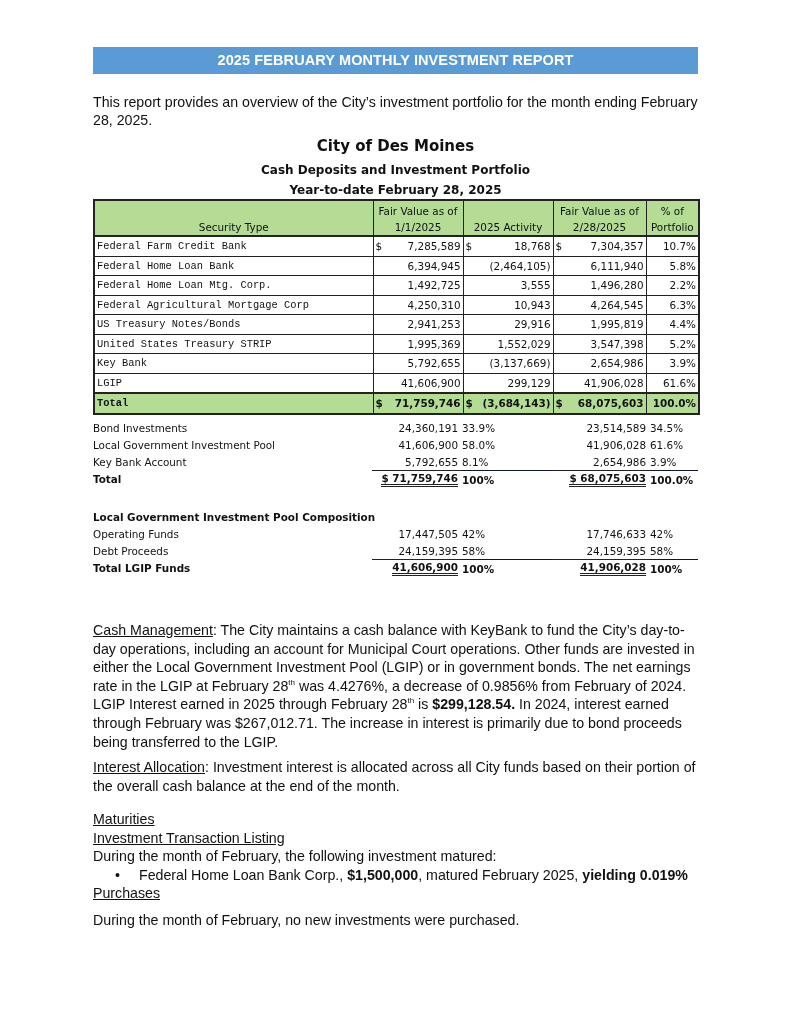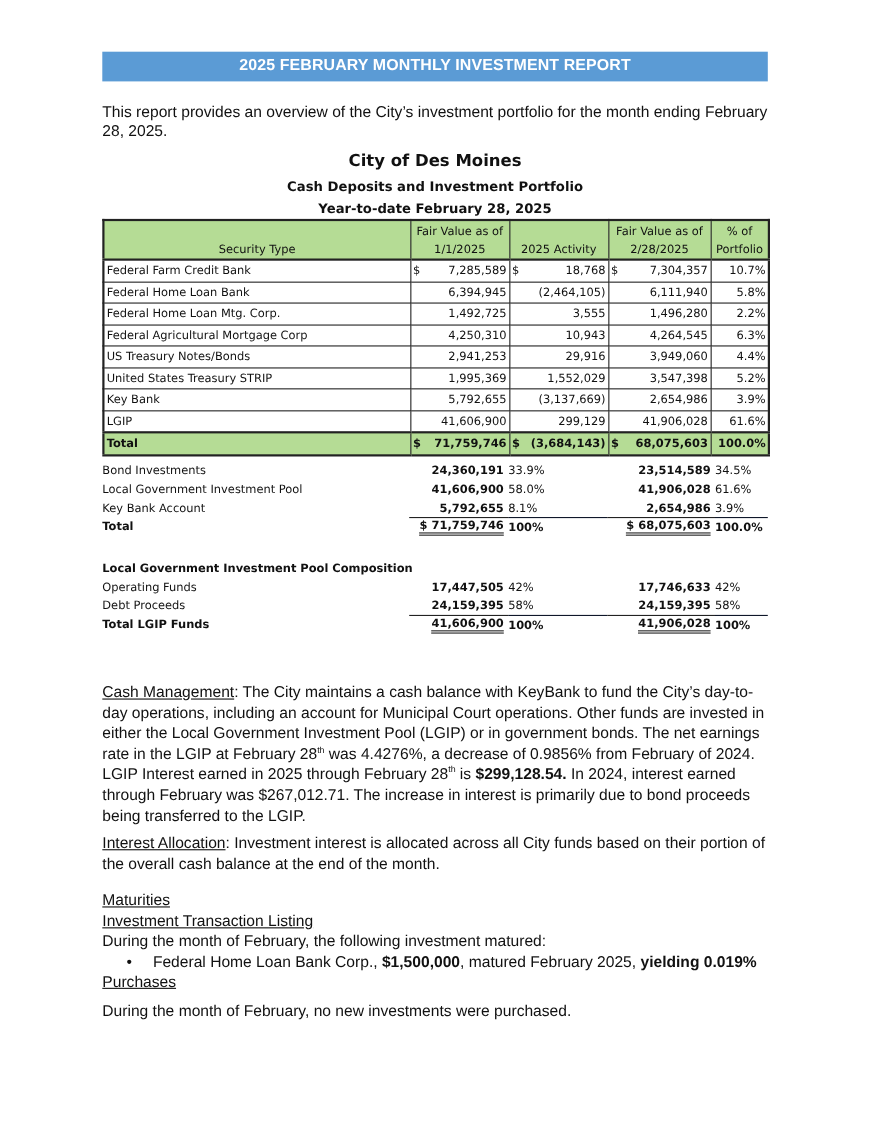--- a/index.html
+++ b/index.html
@@ -9,28 +9,28 @@
   .titles { position: absolute; left: 93px; top: 134px; width: 605px; text-align: center; font-family: "DejaVu Sans", sans-serif; font-weight: bold; }
   .t1 { font-size: 15px; line-height: 24px; }
   .t2 { font-size: 12px; line-height: 20px; margin-top: 2px; }
   .t3 { font-size: 12px; line-height: 20px; }
 
   table.main { position: absolute; left: 93px; top: 199px; width: 605px; border-collapse: collapse; font-family: "DejaVu Sans", sans-serif; font-size: 10.4px; table-layout: fixed; }
   table.main td, table.main th { border: 1px solid #222; padding: 0 2px; height: 18.5px; white-space: nowrap; }
   table.main th { background: #b5dc95; font-weight: normal; text-align: center; line-height: 16px; height: 34px; vertical-align: bottom; }
   table.main tr.first-row td { border-top: 2px solid #222; }
   table.main td.num { text-align: right; }
-  table.main td.lbl { text-align: left; }
+  table.main td.lbl { text-align: left; font-family: Liberation Mono, monospace; }
   table.main tr.total td { background: #b5dc95; font-weight: bold; border-top: 2px solid #222; border-bottom: 2px solid #222; }
   table.main { border: 2px solid #222; }
   .dl { float: left; }
 
   table.sum { position: absolute; left: 93px; width: 605px; border-collapse: collapse; font-family: "DejaVu Sans", sans-serif; font-size: 10.4px; table-layout: fixed; }
   table.sum td { height: 17px; padding: 0; white-space: nowrap; }
-  table.sum td.num { text-align: right; padding-right: 4px; font-weight: bold; }
+  table.sum td.num { text-align: right; padding-right: 4px; }
   table.sum td.pct { text-align: left; }
   table.sum tr.bold td { font-weight: bold; }
   table.sum tr.line-above td.num { border-top: 1px solid #222; }
   table.sum tr.line-above td.pct { border-top: 1px solid #0f172a; }
   table.sum tr.dbl td.num span.v { border-bottom: 3px double #222; display: inline-block; }
   .sum-a { top: 419px; }
   .sum-b { top: 508px; }
 
   .para { position: absolute; left: 93px; width: 610px; font-size: 14.2px; line-height: 18.6px; }
   .u { text-decoration: underline; }
@@ -95,21 +95,21 @@
         <td class="lbl">Federal Agricultural Mortgage Corp</td>
         <td class="num"><span>4,250,310</span></td>
         <td class="num"><span>10,943</span></td>
         <td class="num"><span>4,264,545</span></td>
         <td class="num">6.3%</td>
       </tr>
       <tr>
         <td class="lbl">US Treasury Notes/Bonds</td>
         <td class="num"><span>2,941,253</span></td>
         <td class="num"><span>29,916</span></td>
-        <td class="num"><span>3,949,060</span></td>
+        <td class="num"><span>1,995,819</span></td>
         <td class="num">4.4%</td>
       </tr>
       <tr>
         <td class="lbl">United States Treasury STRIP</td>
         <td class="num"><span>1,995,369</span></td>
         <td class="num"><span>1,552,029</span></td>
         <td class="num"><span>3,547,398</span></td>
         <td class="num">5.2%</td>
       </tr>
       <tr>

